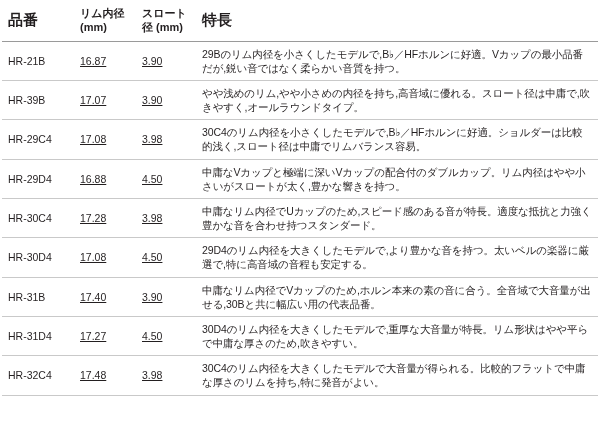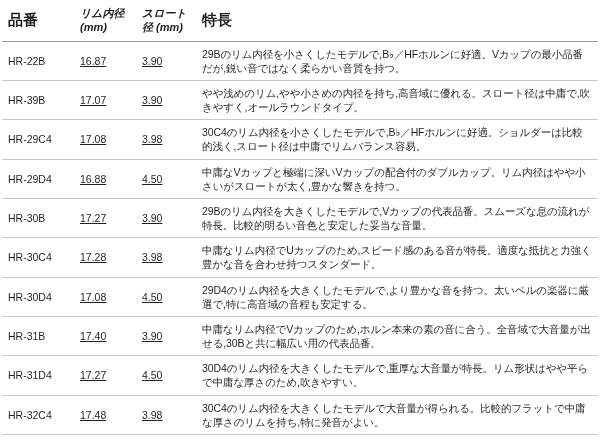--- a/index.html
+++ b/index.html
@@ -41,21 +41,20 @@
     font-size: 15px;
     font-weight: bold;
     color: #231f20;
     padding-top: 3px;
     padding-bottom: 6px;
     line-height: 1.25;
   }
   table.spec thead th.th-rim,
   table.spec thead th.th-throat {
     font-size: 11px;
-    font-style: italic;
   }
   table.spec tbody td {
     font-size: 10.5px;
     line-height: 1.35;
   }
   td.model {
     font-weight: bold;
     font-size: 11.5px;
     white-space: nowrap;
   }
@@ -87,21 +86,21 @@
     <thead>
       <tr>
         <th class="th-model">品番</th>
         <th class="th-rim">リム内径 (mm)</th>
         <th class="th-throat">スロート径 (mm)</th>
         <th class="th-feat">特長</th>
       </tr>
     </thead>
     <tbody id="spec-body">
         <tr>
-          <td class="model">HR-22B</td>
+          <td class="model">HR-21B</td>
           <td class="num">16.87</td>
           <td class="num">3.90</td>
           <td class="feat">29Bのリム内径を小さくしたモデルで,B♭／HFホルンに好適。Vカップの最小品番だが,鋭い音ではなく柔らかい音質を持つ。</td>
         </tr>
         <tr>
           <td class="model">HR-39B</td>
           <td class="num">17.07</td>
           <td class="num">3.90</td>
           <td class="feat">やや浅めのリム,やや小さめの内径を持ち,高音域に優れる。スロート径は中庸で,吹きやすく,オールラウンドタイプ。</td>
         </tr>
@@ -109,26 +108,20 @@
           <td class="model">HR-29C4</td>
           <td class="num">17.08</td>
           <td class="num">3.98</td>
           <td class="feat">30C4のリム内径を小さくしたモデルで,B♭／HFホルンに好適。ショルダーは比較的浅く,スロート径は中庸でリムバランス容易。</td>
         </tr>
         <tr>
           <td class="model">HR-29D4</td>
           <td class="num">16.88</td>
           <td class="num">4.50</td>
           <td class="feat">中庸なVカップと極端に深いVカップの配合付のダブルカップ。リム内径はやや小さいがスロートが太く,豊かな響きを持つ。</td>
-        </tr>
-        <tr>
-          <td class="model">HR-30B</td>
-          <td class="num">17.27</td>
-          <td class="num">3.90</td>
-          <td class="feat">29Bのリム内径を大きくしたモデルで,Vカップの代表品番。スムーズな息の流れが特長。比較的明るい音色と安定した妥当な音量。</td>
         </tr>
         <tr>
           <td class="model">HR-30C4</td>
           <td class="num">17.28</td>
           <td class="num">3.98</td>
           <td class="feat">中庸なリム内径でUカップのため,スピード感のある音が特長。適度な抵抗と力強く豊かな音を合わせ持つスタンダード。</td>
         </tr>
         <tr>
           <td class="model">HR-30D4</td>
           <td class="num">17.08</td>

